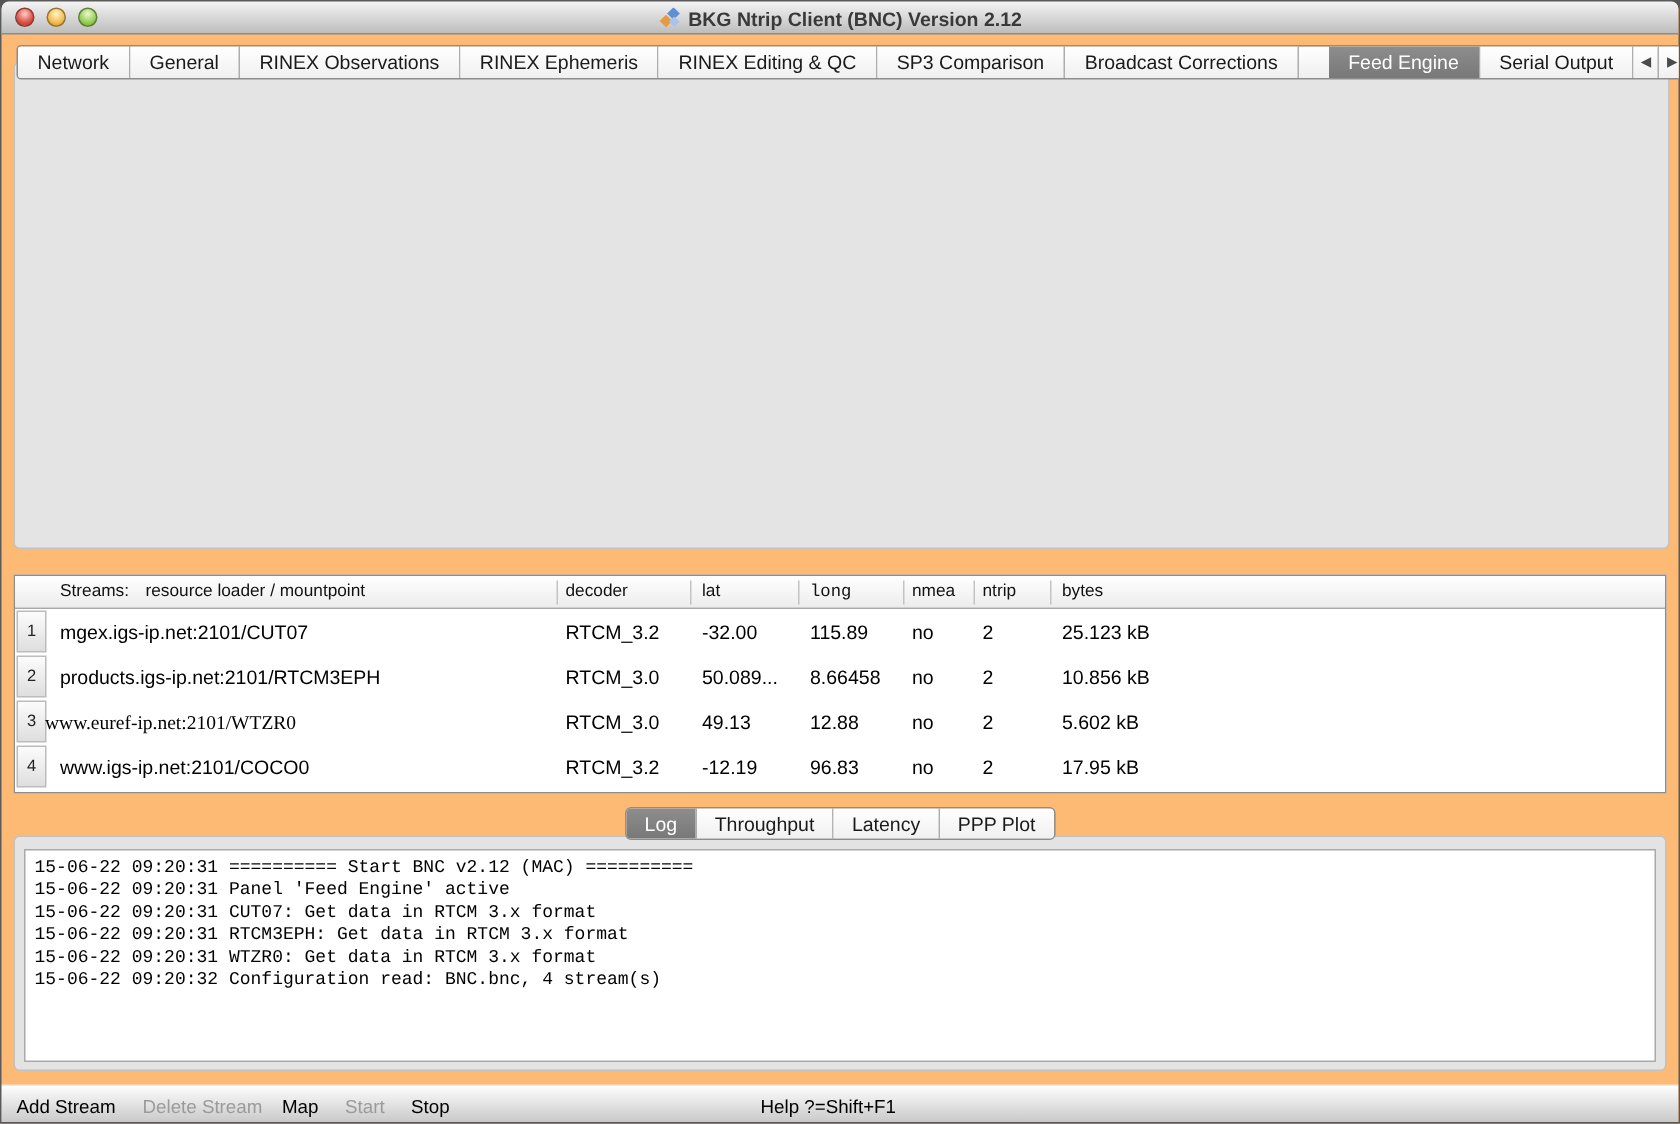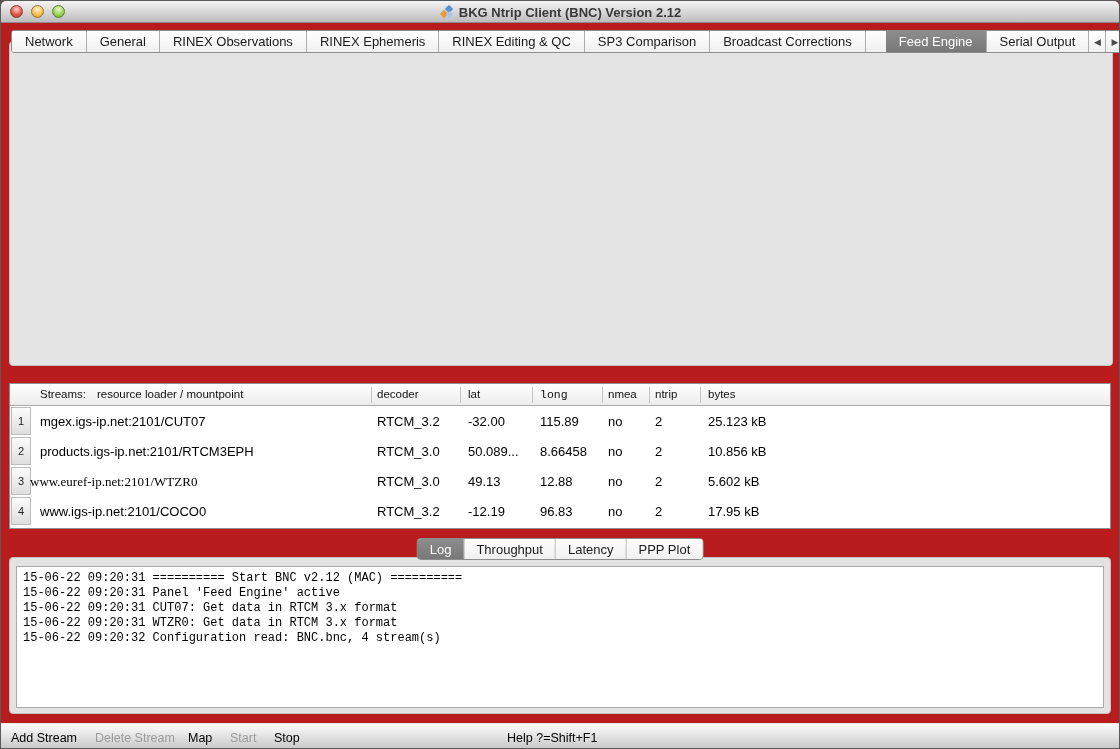--- a/index.html
+++ b/index.html
@@ -1,19 +1,19 @@
 <!DOCTYPE html>
 <html><head>
 <meta charset="utf-8">
 <style>
   * { margin:0; padding:0; box-sizing:border-box; }
   html,body { width:1120px; height:749px; }
   body { font-family:"Liberation Sans","DejaVu Sans",sans-serif; background:#555; }
   .window {
-    position:relative; width:1120px; height:749px; background:#b91c1c;
+    position:relative; width:1120px; height:749px; background:#fdba74;
     border-radius:6px 6px 0 0; overflow:hidden; border:1px solid #5a5a5a;
   }
 
   
   .titlebar {
     position:absolute; left:0; top:0; width:100%; height:22px;
     background:linear-gradient(#f4f4f4,#bdbdbd);
     border-bottom:1px solid #8c8c8c;
   }
   .traffic { position:absolute; top:4px; left:9px; display:flex; gap:8px; }
@@ -255,20 +255,21 @@
       <span style="left:645px;">2</span>
       <span style="left:698px;">17.95 kB</span>
     </div>
   </div>
 
   <div class="log-panel">
     <div class="log-area">
       <div class="log-line">15-06-22 09:20:31 ========== Start BNC v2.12 (MAC) ==========</div>
       <div class="log-line">15-06-22 09:20:31 Panel 'Feed Engine' active</div>
       <div class="log-line">15-06-22 09:20:31 CUT07: Get data in RTCM 3.x format</div>
+      <div class="log-line">15-06-22 09:20:31 RTCM3EPH: Get data in RTCM 3.x format</div>
       <div class="log-line">15-06-22 09:20:31 WTZR0: Get data in RTCM 3.x format</div>
       <div class="log-line">15-06-22 09:20:32 Configuration read: BNC.bnc, 4 stream(s)</div>
     </div>
   </div>
 
   <div class="log-tabbar">
     <div class="log-tab selected">Log</div>
     <div class="log-tab">Throughput</div>
     <div class="log-tab">Latency</div>
     <div class="log-tab">PPP Plot</div>

